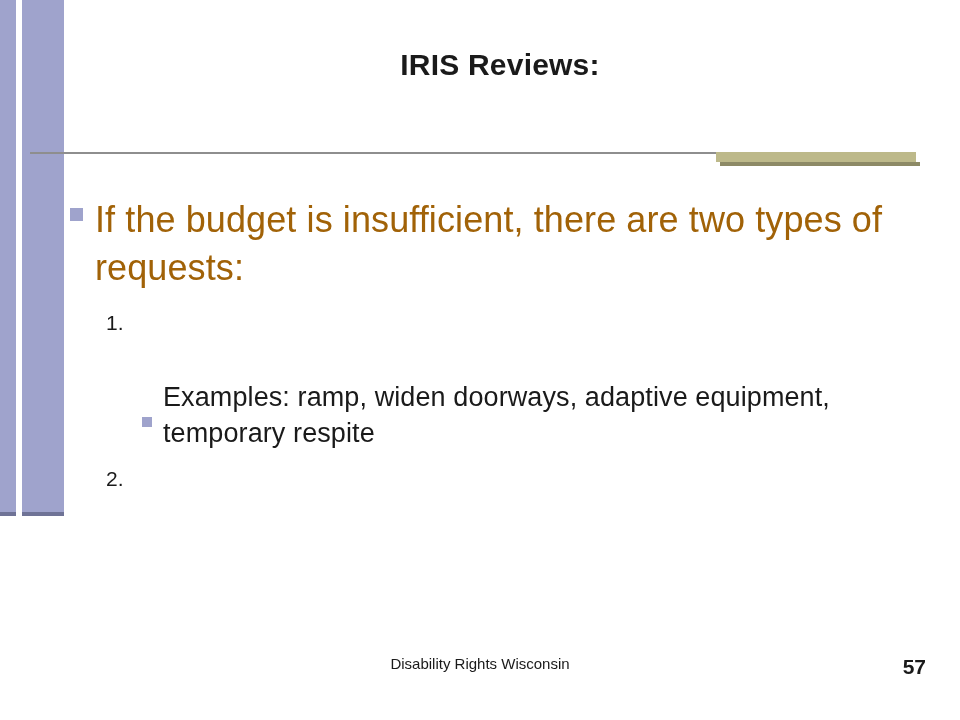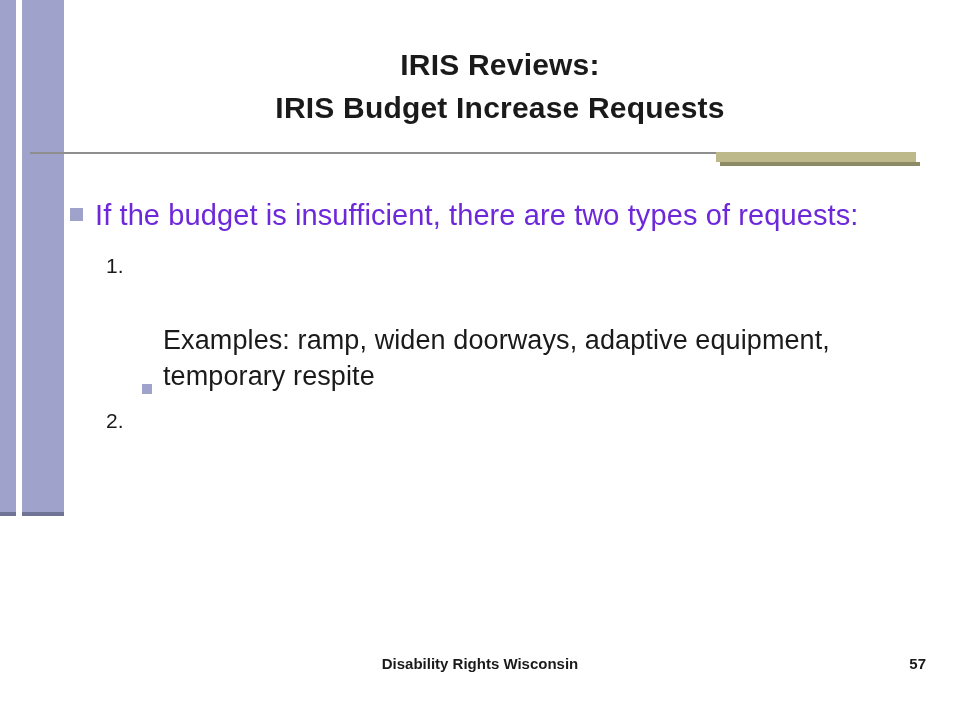--- a/index.html
+++ b/index.html
@@ -111,22 +111,22 @@
   }
   .sq-marker {
     flex: 0 0 auto;
     width: 13px;
     height: 13px;
     background: #9fa3cc;
     margin-top: 12px;
     margin-right: 12px;
   }
   .l1-text {
-    font-size: 29px;
-    color: #6d28d9;
+    font-size: 36px;
+    color: #a16207;
     line-height: 1.33;
     letter-spacing: 0.1px;
   }
 
   .item-num {
     display: flex;
     align-items: flex-start;
     margin-left: 36px;
     margin-bottom: 2px;
   }
@@ -140,21 +140,21 @@
   }
   .l2-text {
     font-size: 28px;
     color: #1a1a1a;
     line-height: 1.33;
     letter-spacing: 0.1px;
   }
 
   .item-sub {
     display: flex;
-    align-items: flex-end;
+    align-items: center;
     margin-left: 72px;
     margin-bottom: 2px;
     margin-top: 46px;
   }
   .sq-marker-sm {
     flex: 0 0 auto;
     width: 10px;
     height: 10px;
     background: #9fa3cc;
     margin-top: 14px;
@@ -168,45 +168,44 @@
   }
 
   
   .footer-org {
     position: absolute;
     left: 0;
     top: 655px;
     width: 960px;
     text-align: center;
     font-size: 15px;
-    font-weight: bold;
+    font-weight: normal;
     color: #1a1a1a;
   }
   .footer-page {
     position: absolute;
     right: 34px;
     top: 655px;
-    font-size: 15px;
+    font-size: 21px;
     font-weight: bold;
     color: #1a1a1a;
   }
 </style>
 </head>
 <body>
 
 <div class="slide">
 
   <div class="left-bar-outer"></div>
   <div class="left-bar-outer-shadow"></div>
   <div class="left-bar-inner"></div>
   <div class="left-bar-shadow"></div>
 
   <div class="title-block">
     <div class="title-line">IRIS Reviews:</div>
-    <div class="title-line">IRIS Budget Increase Requests</div>
   </div>
 
   <div class="rule-thin"></div>
   <div class="rule-thick-shadow"></div>
   <div class="rule-thick"></div>
 
   <div class="body">
 
     <div class="bullet-l1">
       <span class="sq-marker"></span>

